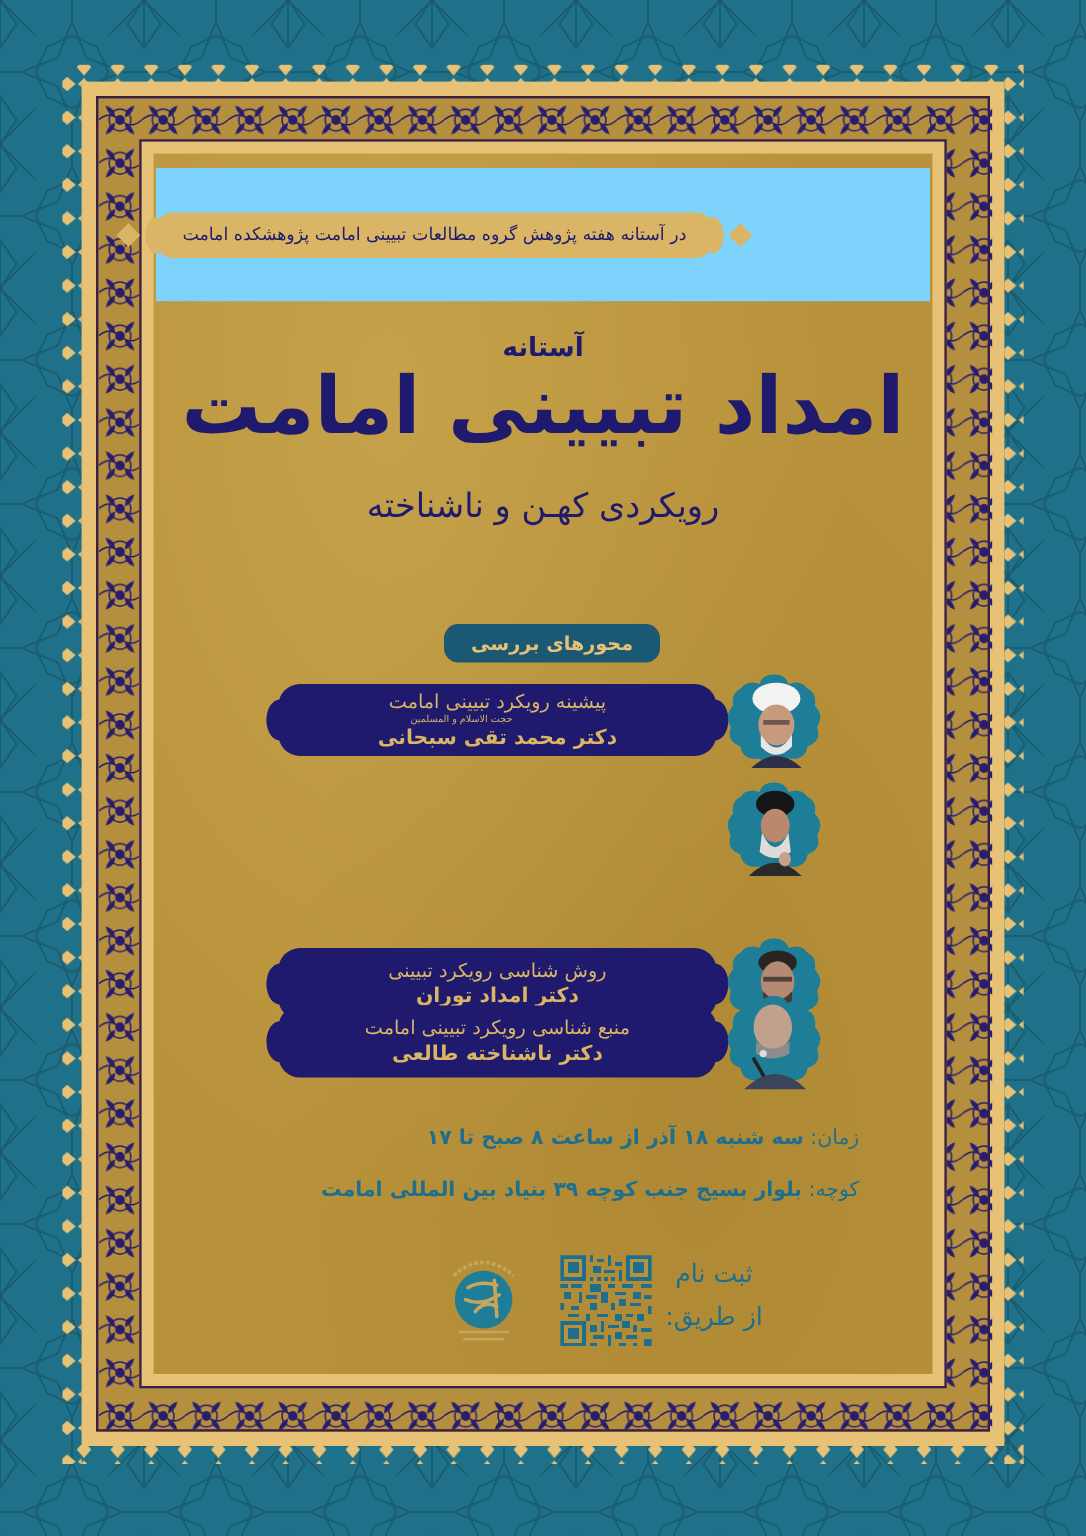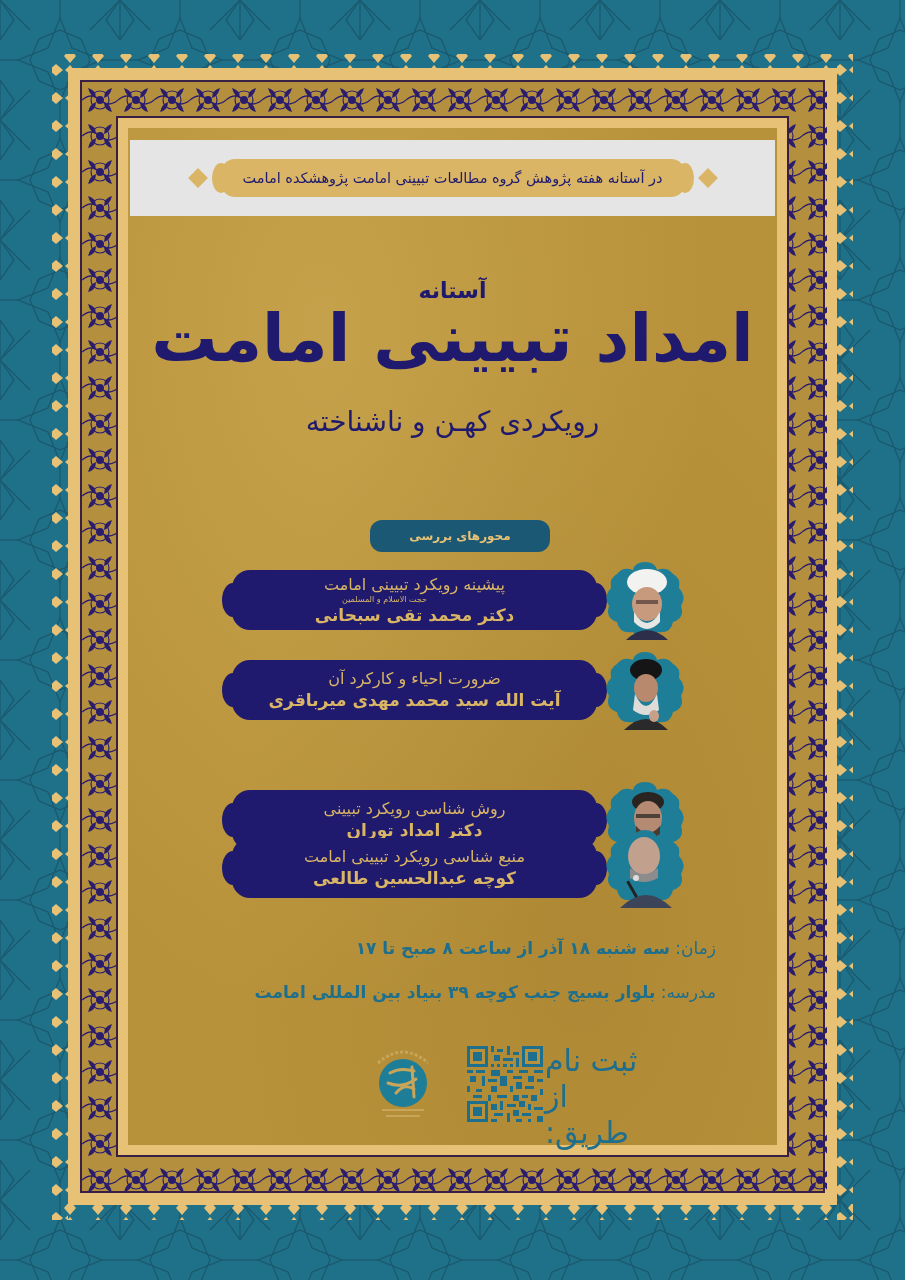--- a/index.html
+++ b/index.html
@@ -26,23 +26,23 @@
     border:2px solid #3a1f45; box-sizing:border-box;
   }
   .panel {
     position:absolute; left:128px; top:128px; width:649px; height:1017px;
     background:#b8923a;
     background-image:
       radial-gradient(ellipse at 30% 20%, rgba(255,230,150,0.18), transparent 60%),
       radial-gradient(ellipse at 70% 80%, rgba(120,80,20,0.15), transparent 55%);
   }
   .header-band {
-    position:absolute; left:130px; top:140px; width:645px; height:76px;
-    background:#e5e5e5;
-    display:flex; align-items:center; justify-content:center;
+    position:absolute; left:130px; top:140px; width:645px; height:111px;
+    background:#7dd3fc;
+    display:flex; align-items:center; 
   }
   .header-cartouche {
     position:relative;
     background:#d9b565;
     padding:8px 22px;
     border-radius:14px;
     color:#1f1a6e;
     text-align:center; direction:rtl;
     font-size:14.5px; line-height:22px;
     width:420px;
@@ -61,21 +61,21 @@
 
   .title-block { position:absolute; left:130px; width:645px; text-align:center; direction:rtl; color:#1f1a6e; }
   .school-label { top:278px; font-size:22px; font-weight:bold; }
   .main-title { top:300px; font-size:66px; font-weight:900; letter-spacing:-1px; font-family:"DejaVu Sans", sans-serif; font-weight:bold; }
   .subtitle { top:405px; font-size:28px; }
 
   .topics-pill {
     position:absolute; left:370px; top:520px; width:180px; height:32px;
     background:#1a5873; color:#e7c276; border-radius:12px;
     display:flex; align-items:center; justify-content:center;
-    font-size:12px; font-weight:bold; direction:rtl;
+    font-size:16px; font-weight:bold; direction:rtl;
   }
   .topic-row { position:absolute; left:232px; width:460px; height:80px; }
   .topic-banner {
     position:absolute; left:0; top:10px; width:365px; height:60px;
     background:#1f1a6e; border-radius:18px;
     display:flex; flex-direction:column; align-items:center; justify-content:center;
     direction:rtl; color:#d9b565;text-align:center;
   }
   .topic-banner::before, .topic-banner::after {
     content:""; position:absolute; top:50%; width:22px; height:34px;
@@ -89,21 +89,21 @@
   .portrait {
     position:absolute; left:370px; top:0; width:86px; height:80px;
   }
 
   .info-line { position:absolute; left:216px; width:500px; direction:rtl; text-align:right; color:#1e6f8e; }
   .info-time { top:938px; font-size:17px; }
   .info-place { top:982px; font-size:17px; }
   .info-label { font-weight:normal; }
   .info-value { font-weight:bold; }
 
-  .register-label { position:absolute; left:545px; top:1043px; direction:rtl; color:#1e6f8e; font-size:30px; line-height:36px; text-align:left; width:100px; }
+  .register-label { position:absolute; left:545px; top:1043px; direction:rtl; color:#1e6f8e; font-size:21px; line-height:36px; text-align:center; width:100px; }
   .qr { position:absolute; left:467px; top:1046px; width:76px; height:76px; }
   .logo { position:absolute; left:368px; top:1045px; width:70px; height:80px; }
 </style>
 </head>
 <body>
 
 <svg class="bg-pattern" width="905" height="1280" viewBox="0 0 905 1280">
   <defs>
     <pattern id="geo" x="0" y="0" width="120" height="120" patternUnits="userSpaceOnUse">
       <g fill="none" stroke="#195a6f" stroke-width="1.4">
@@ -187,24 +187,20 @@
     <path d="M43,2 q10,0 12,8 q10,-4 16,4 q8,4 6,14 q8,8 2,18 q4,12 -8,16 q-2,12 -16,10 q-6,8 -12,8 q-6,0 -12,-8 q-14,2 -16,-10 q-12,-4 -8,-16 q-6,-10 2,-18 q-2,-10 6,-14 q6,-8 16,-4 q2,-8 12,-8z" fill="#1e7e98"></path>
     <ellipse cx="45" cy="22" rx="20" ry="13" fill="#f2f2f0"></ellipse>
     <ellipse cx="45" cy="44" rx="15" ry="17" fill="#c79a7e"></ellipse>
     <path d="M32,52 q13,22 26,0 l0,10 q-13,14 -26,0z" fill="#e8e6e2"></path>
     <rect x="34" y="40" width="22" height="4" fill="#3a2a2a" opacity="0.6"></rect>
     <path d="M24,80 q21,-20 42,0z" fill="#2d2f4a"></path>
   </svg>
 </div>
 
 <div class="topic-row" style="top:650px;">
-  <div class="topic-banner">
-    <div class="topic-title">ضرورت احیاء و کارکرد آن</div>
-    <div class="topic-speaker">آیت الله سید محمد مهدی میرباقری</div>
-  </div>
   <svg class="portrait" viewBox="0 0 86 80">
     <path d="M43,2 q10,0 12,8 q10,-4 16,4 q8,4 6,14 q8,8 2,18 q4,12 -8,16 q-2,12 -16,10 q-6,8 -12,8 q-6,0 -12,-8 q-14,2 -16,-10 q-12,-4 -8,-16 q-6,-10 2,-18 q-2,-10 6,-14 q6,-8 16,-4 q2,-8 12,-8z" fill="#1e7e98"></path>
     <ellipse cx="44" cy="20" rx="16" ry="11" fill="#151515"></ellipse>
     <ellipse cx="44" cy="38" rx="12" ry="14" fill="#b8896c"></ellipse>
     <path d="M33,44 q11,24 22,0 l2,16 q-13,10 -26,0z" fill="#dedcd8"></path>
     <path d="M22,80 q22,-22 44,0z" fill="#2a2a2a"></path>
     <ellipse cx="52" cy="66" rx="5" ry="6" fill="#c8a088"></ellipse>
   </svg>
 </div>
 
@@ -219,38 +215,38 @@
     <ellipse cx="46" cy="38" rx="14" ry="17" fill="#b58a72"></ellipse>
     <rect x="34" y="34" width="24" height="4" fill="#222" opacity="0.7"></rect>
     <path d="M34,46 q12,14 24,0 l0,8 q-12,8 -24,0z" fill="#4a3a32"></path>
     <path d="M22,80 q24,-22 48,0z" fill="#3a3f4a"></path>
   </svg>
 </div>
 
 <div class="topic-row" style="top:828px;">
   <div class="topic-banner">
     <div class="topic-title">منبع شناسی رویکرد تبیینی امامت</div>
-    <div class="topic-speaker">کوچه عبدالحسین طالعی</div>
+    <div class="topic-speaker">دکتر ناشناخته طالعی</div>
   </div>
   <svg class="portrait" viewBox="0 0 86 80">
     <path d="M43,2 q10,0 12,8 q10,-4 16,4 q8,4 6,14 q8,8 2,18 q4,12 -8,16 q-2,12 -16,10 q-6,8 -12,8 q-6,0 -12,-8 q-14,2 -16,-10 q-12,-4 -8,-16 q-6,-10 2,-18 q-2,-10 6,-14 q6,-8 16,-4 q2,-8 12,-8z" fill="#1e7e98"></path>
     <ellipse cx="42" cy="28" rx="16" ry="19" fill="#c2a08e"></ellipse>
     <path d="M28,40 q14,12 28,0 l0,10 q-14,8 -28,0z" fill="#8c8c8c"></path>
     <path d="M18,80 q26,-26 52,0z" fill="#3b4458"></path>
     <rect x="28" y="52" width="3" height="18" fill="#222" transform="rotate(-30 30 60)"></rect>
     <circle cx="34" cy="50" r="3" fill="#ddd"></circle>
   </svg>
 </div>
 
 <div class="info-line info-time">
   <span class="info-label">زمان:</span>
   <span class="info-value">سه شنبه ۱۸ آذر از ساعت ۸ صبح تا ۱۷</span>
 </div>
 <div class="info-line info-place">
-  <span class="info-label">مدرسه:</span>
+  <span class="info-label">کوچه:</span>
   <span class="info-value">بلوار بسیج جنب کوچه ۳۹ بنیاد بین المللی امامت</span>
 </div>
 
 <div class="register-label">
   <div>ثبت نام</div>
   <div>از طریق:</div>
 </div>
 <svg class="qr" viewBox="0 0 25 25" shape-rendering="crispEdges">
   <g fill="#1e6f8e">
     <rect x="0" y="0" width="7" height="7"></rect>

